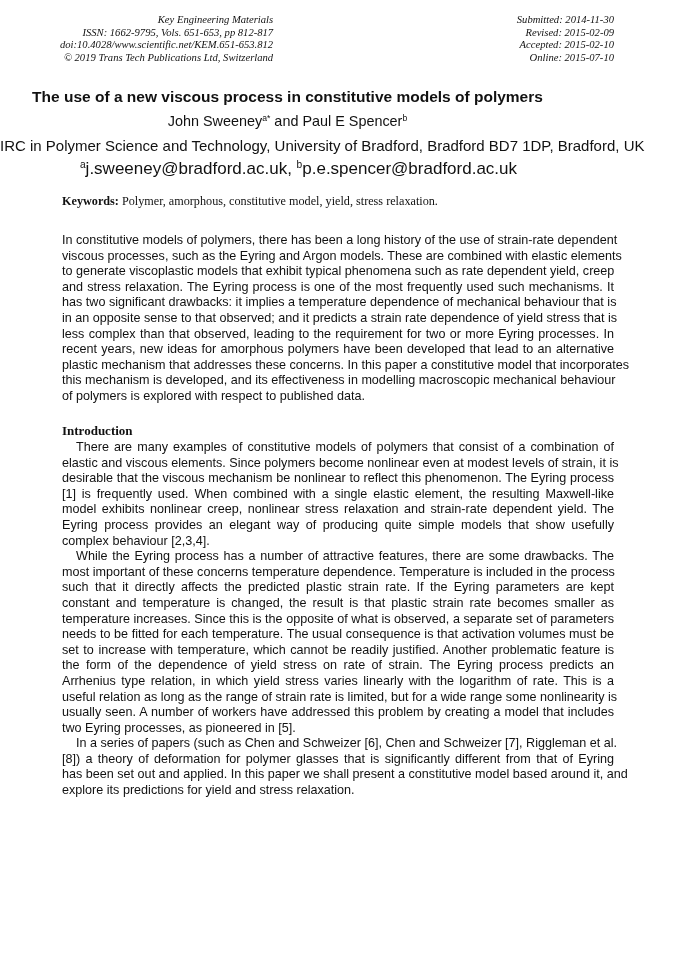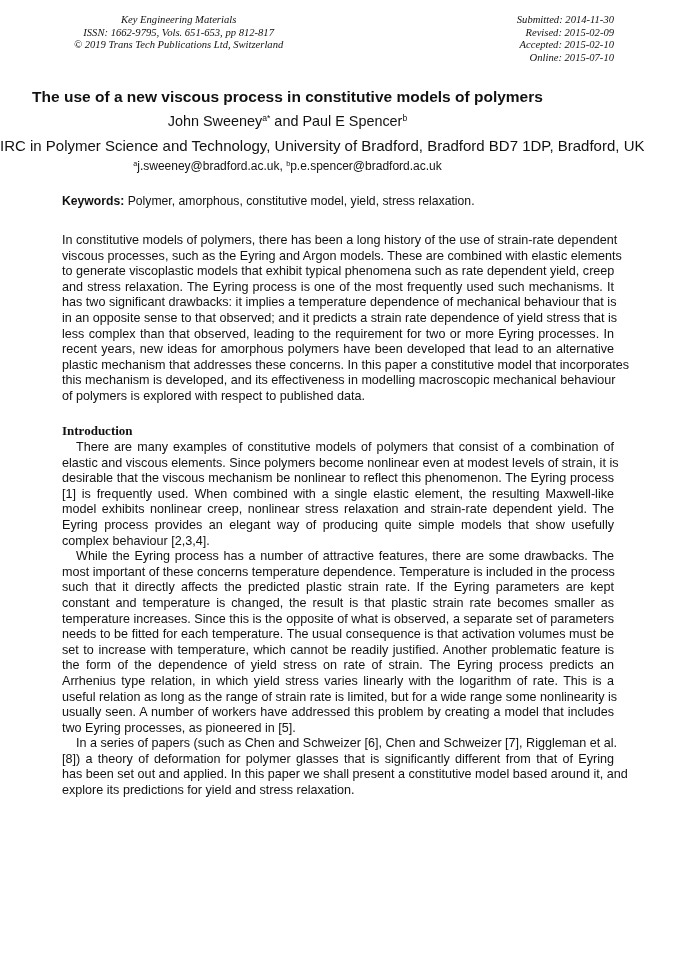--- a/index.html
+++ b/index.html
@@ -1,42 +1,43 @@
 <!DOCTYPE html>
 <html><head>
 <meta charset="utf-8">
 <style>
   html, body { margin: 0; padding: 0; background: #ffffff; }
   body { width: 678px; height: 959px; position: relative; overflow: hidden; color: #111; }
   .hdr { position: absolute; top: 14px; font-family: "Liberation Serif", serif; font-style: italic; font-size: 10.6px; line-height: 12.6px; }
-  .hdr-left { left: 74px; text-align: center; }
+  .hdr-left { left: 60px; text-align: right; }
   .hdr-right { right: 64px; text-align: right; }
   .hdr div { white-space: nowrap; }
   .center { position: absolute; left: 0; width: 575px; text-align: center; font-family: "Liberation Sans", sans-serif; white-space: nowrap; }
   .title { top: 88px; font-weight: bold; font-size: 15.5px; }
   .authors { top: 113px; font-size: 14.4px; }
   .affil { top: 137px; font-size: 15px; }
-  .emails { top: 159px; font-size: 12px; }
+  .emails { top: 159px; font-size: 17px; margin-left: 11px; }
   sup { font-size: 0.6em; vertical-align: 0.6em; line-height: 0; }
-  .keywords { position: absolute; left: 62px; top: 194px; font-family: Liberation Sans, sans-serif; font-size: 12.2px; white-space: nowrap; }
+  .keywords { position: absolute; left: 62px; top: 194px; font-family: Liberation Serif, serif; font-size: 12.2px; white-space: nowrap; }
   .keywords b { font-weight: bold; }
   .body { position: absolute; left: 62px; width: 552px; font-family: Liberation Sans, sans-serif; font-size: 12.6px; }
   .line { height: 15.6px; line-height: 15.6px; text-align: justify; text-align-last: justify; white-space: nowrap; overflow: visible; }
   .line.last { text-align-last: left; }
   .line.indent { padding-left: 14px; }
   .abstract { top: 233px; }
   .intro-heading { position: absolute; left: 62px; top: 423px; font-family: "Liberation Serif", serif; font-weight: bold; font-size: 13px; }
   .intro { top: 440px; }
 </style>
 </head>
 <body>
 
 <div class="hdr hdr-left">
   <div>Key Engineering Materials</div>
   <div>ISSN: 1662-9795, Vols. 651-653, pp 812-817</div>
+  <div>doi:10.4028/www.scientific.net/KEM.651-653.812</div>
   <div>© 2019 Trans Tech Publications Ltd, Switzerland</div>
 </div>
 <div class="hdr hdr-right">
   <div>Submitted: 2014-11-30</div>
   <div>Revised: 2015-02-09</div>
   <div>Accepted: 2015-02-10</div>
   <div>Online: 2015-07-10</div>
 </div>
 
 <div class="center title">The use of a new viscous process in constitutive models of polymers</div>

